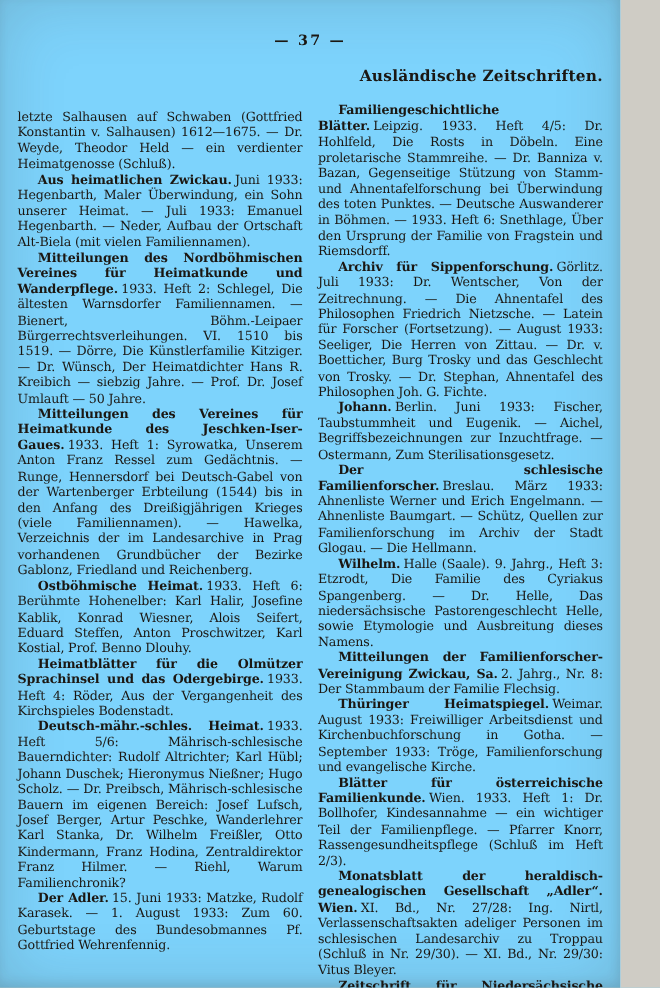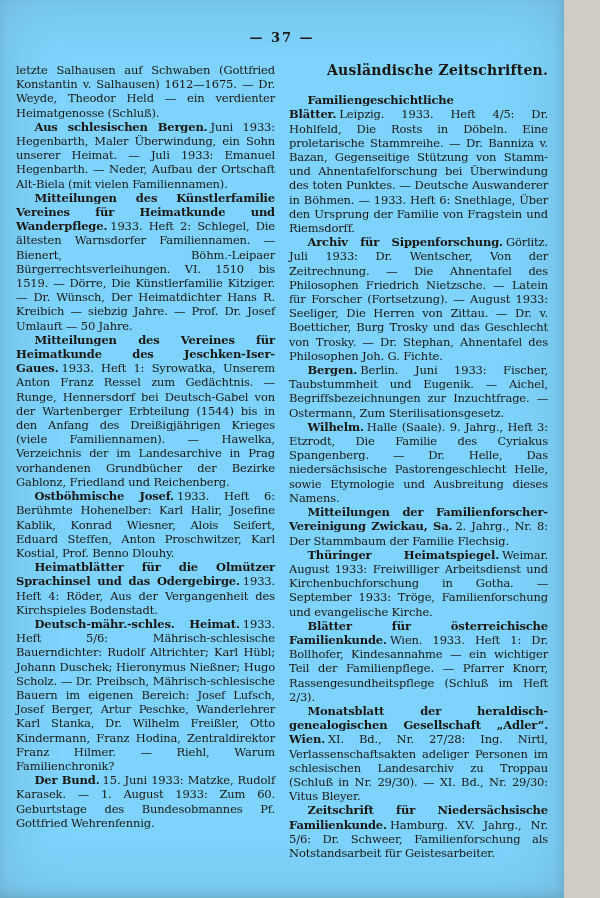--- a/index.html
+++ b/index.html
@@ -34,21 +34,21 @@
     width: 278px;
     text-align: justify;
     font-size: 11.5px;
     line-height: 14.2px;
     letter-spacing: -0.15px;
   }
   .col p {
     margin: 0;
     text-indent: 1.6em;
   }
-  .col p.cont { text-indent: 0; }
+  .col p.cont { text-indent: 0; margin-top: 36px; }
   .lead {
     font-weight: 700;
     margin-right: 3px;
   }
   .section-heading {
     margin: 0 0 16px 0;
     text-align: right;
     text-indent: 0;
     font-size: 14px;
     font-weight: 700;
@@ -58,34 +58,35 @@
 </head>
 <body>
 
 <div class="page">
   <div class="page-number">— 37 —</div>
 
   <div class="columns">
 
     <div class="col">
       <p class="cont"><span>letzte Salhausen auf Schwaben (Gottfried Konstantin v. Salhausen) 1612—1675. — Dr. Weyde, Theodor Held — ein verdienter Heimatgenosse (Schluß).</span></p>
-      <p><b class="lead">Aus schlesischen Bergen.</b><span>Juni 1933: Hegenbarth, Maler Überwindung, ein Sohn unserer Heimat. — Juli 1933: Emanuel Hegenbarth. — Neder, Aufbau der Ortschaft Alt-Biela (mit vielen Familiennamen).</span></p>
-      <p><b class="lead">Mitteilungen des Künstlerfamilie Vereines für Heimatkunde und Wanderpflege.</b><span>1933. Heft 2: Schlegel, Die ältesten Warnsdorfer Familiennamen. — Bienert, Böhm.-Leipaer Bürgerrechtsverleihungen. VI. 1510 bis 1519. — Dörre, Die Künstlerfamilie Kitziger. — Dr. Wünsch, Der Heimatdichter Hans R. Kreibich — siebzig Jahre. — Prof. Dr. Josef Umlauft — 50 Jahre.</span></p>
+      <p><b class="lead">Aus heimatlichen Zwickau.</b><span>Juni 1933: Hegenbarth, Maler Überwindung, ein Sohn unserer Heimat. — Juli 1933: Emanuel Hegenbarth. — Neder, Aufbau der Ortschaft Alt-Biela (mit vielen Familiennamen).</span></p>
+      <p><b class="lead">Mitteilungen des Nordböhmischen Vereines für Heimatkunde und Wanderpflege.</b><span>1933. Heft 2: Schlegel, Die ältesten Warnsdorfer Familiennamen. — Bienert, Böhm.-Leipaer Bürgerrechtsverleihungen. VI. 1510 bis 1519. — Dörre, Die Künstlerfamilie Kitziger. — Dr. Wünsch, Der Heimatdichter Hans R. Kreibich — siebzig Jahre. — Prof. Dr. Josef Umlauft — 50 Jahre.</span></p>
       <p><b class="lead">Mitteilungen des Vereines für Heimatkunde des Jeschken-Iser-Gaues.</b><span>1933. Heft 1: Syrowatka, Unserem Anton Franz Ressel zum Gedächtnis. — Runge, Hennersdorf bei Deutsch-Gabel von der Wartenberger Erbteilung (1544) bis in den Anfang des Dreißigjährigen Krieges (viele Familiennamen). — Hawelka, Verzeichnis der im Landesarchive in Prag vorhandenen Grundbücher der Bezirke Gablonz, Friedland und Reichenberg.</span></p>
-      <p><b class="lead">Ostböhmische Josef.</b><span>1933. Heft 6: Berühmte Hohenelber: Karl Halir, Josefine Kablik, Konrad Wiesner, Alois Seifert, Eduard Steffen, Anton Proschwitzer, Karl Kostial, Prof. Benno Dlouhy.</span></p>
+      <p><b class="lead">Ostböhmische Heimat.</b><span>1933. Heft 6: Berühmte Hohenelber: Karl Halir, Josefine Kablik, Konrad Wiesner, Alois Seifert, Eduard Steffen, Anton Proschwitzer, Karl Kostial, Prof. Benno Dlouhy.</span></p>
       <p><b class="lead">Heimatblätter für die Olmützer Sprachinsel und das Odergebirge.</b><span>1933. Heft 4: Röder, Aus der Vergangenheit des Kirchspieles Bodenstadt.</span></p>
       <p><b class="lead">Deutsch-mähr.-schles. Heimat.</b><span>1933. Heft 5/6: Mährisch-schlesische Bauerndichter: Rudolf Altrichter; Karl Hübl; Johann Duschek; Hieronymus Nießner; Hugo Scholz. — Dr. Preibsch, Mährisch-schlesische Bauern im eigenen Bereich: Josef Lufsch, Josef Berger, Artur Peschke, Wanderlehrer Karl Stanka, Dr. Wilhelm Freißler, Otto Kindermann, Franz Hodina, Zentraldirektor Franz Hilmer. — Riehl, Warum Familienchronik?</span></p>
-      <p><b class="lead">Der Bund.</b><span>15. Juni 1933: Matzke, Rudolf Karasek. — 1. August 1933: Zum 60. Geburtstage des Bundesobmannes Pf. Gottfried Wehrenfennig.</span></p>
+      <p><b class="lead">Der Adler.</b><span>15. Juni 1933: Matzke, Rudolf Karasek. — 1. August 1933: Zum 60. Geburtstage des Bundesobmannes Pf. Gottfried Wehrenfennig.</span></p>
     </div>
 
     <div class="col">
       <h2 class="section-heading">Ausländische Zeitschriften.</h2>
       <p><b class="lead">Familiengeschichtliche Blätter.</b><span>Leipzig. 1933. Heft 4/5: Dr. Hohlfeld, Die Rosts in Döbeln. Eine proletarische Stammreihe. — Dr. Banniza v. Bazan, Gegenseitige Stützung von Stamm- und Ahnentafelforschung bei Überwindung des toten Punktes. — Deutsche Auswanderer in Böhmen. — 1933. Heft 6: Snethlage, Über den Ursprung der Familie von Fragstein und Riemsdorff.</span></p>
       <p><b class="lead">Archiv für Sippenforschung.</b><span>Görlitz. Juli 1933: Dr. Wentscher, Von der Zeitrechnung. — Die Ahnentafel des Philosophen Friedrich Nietzsche. — Latein für Forscher (Fortsetzung). — August 1933: Seeliger, Die Herren von Zittau. — Dr. v. Boetticher, Burg Trosky und das Geschlecht von Trosky. — Dr. Stephan, Ahnentafel des Philosophen Joh. G. Fichte.</span></p>
-      <p><b class="lead">Bergen.</b><span>Berlin. Juni 1933: Fischer, Taubstummheit und Eugenik. — Aichel, Begriffsbezeichnungen zur Inzuchtfrage. — Ostermann, Zum Sterilisationsgesetz.</span></p>
+      <p><b class="lead">Johann.</b><span>Berlin. Juni 1933: Fischer, Taubstummheit und Eugenik. — Aichel, Begriffsbezeichnungen zur Inzuchtfrage. — Ostermann, Zum Sterilisationsgesetz.</span></p>
+      <p><b class="lead">Der schlesische Familienforscher.</b><span>Breslau. März 1933: Ahnenliste Werner und Erich Engelmann. — Ahnenliste Baumgart. — Schütz, Quellen zur Familienforschung im Archiv der Stadt Glogau. — Die Hellmann.</span></p>
       <p><b class="lead">Wilhelm.</b><span>Halle (Saale). 9. Jahrg., Heft 3: Etzrodt, Die Familie des Cyriakus Spangenberg. — Dr. Helle, Das niedersächsische Pastorengeschlecht Helle, sowie Etymologie und Ausbreitung dieses Namens.</span></p>
       <p><b class="lead">Mitteilungen der Familienforscher-Vereinigung Zwickau, Sa.</b><span>2. Jahrg., Nr. 8: Der Stammbaum der Familie Flechsig.</span></p>
       <p><b class="lead">Thüringer Heimatspiegel.</b><span>Weimar. August 1933: Freiwilliger Arbeitsdienst und Kirchenbuchforschung in Gotha. — September 1933: Tröge, Familienforschung und evangelische Kirche.</span></p>
       <p><b class="lead">Blätter für österreichische Familienkunde.</b><span>Wien. 1933. Heft 1: Dr. Bollhofer, Kindesannahme — ein wichtiger Teil der Familienpflege. — Pfarrer Knorr, Rassengesundheitspflege (Schluß im Heft 2/3).</span></p>
       <p><b class="lead">Monatsblatt der heraldisch-genealogischen Gesellschaft „Adler“. Wien.</b><span>XI. Bd., Nr. 27/28: Ing. Nirtl, Verlassenschaftsakten adeliger Personen im schlesischen Landesarchiv zu Troppau (Schluß in Nr. 29/30). — XI. Bd., Nr. 29/30: Vitus Bleyer.</span></p>
       <p><b class="lead">Zeitschrift für Niedersächsische Familienkunde.</b><span>Hamburg. XV. Jahrg., Nr. 5/6: Dr. Schweer, Familienforschung als Notstandsarbeit für Geistesarbeiter.</span></p>
     </div>
 
   </div>
 

